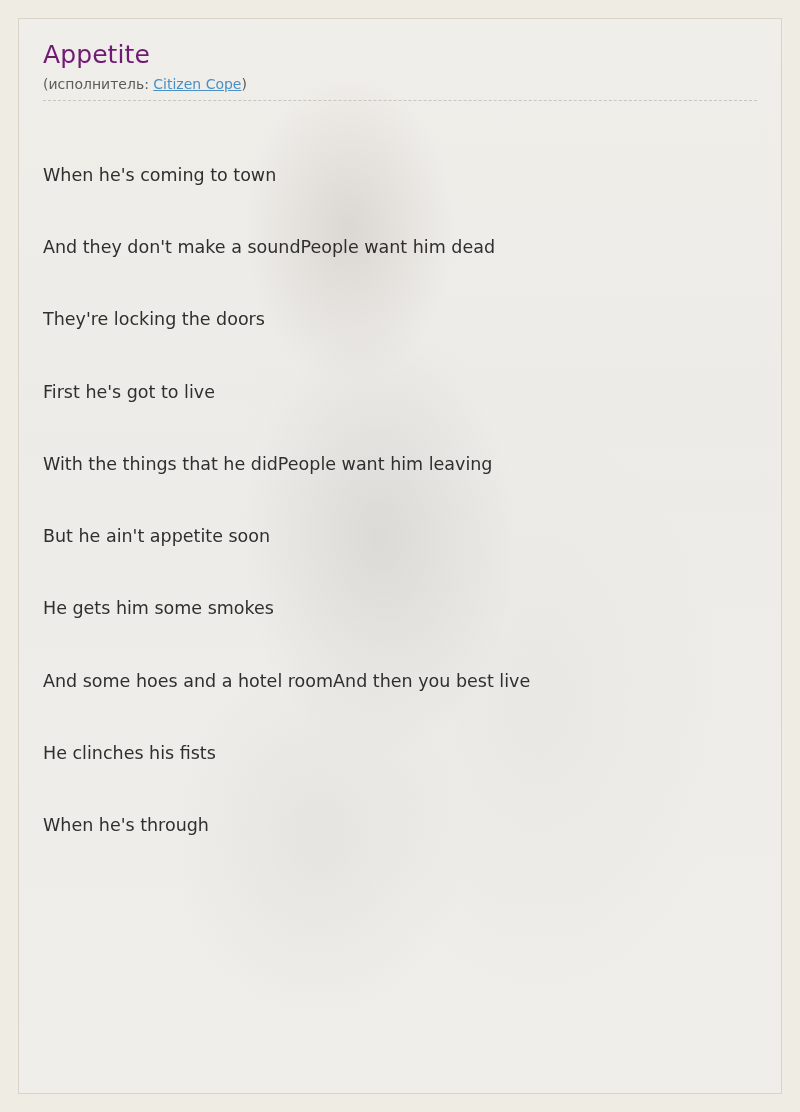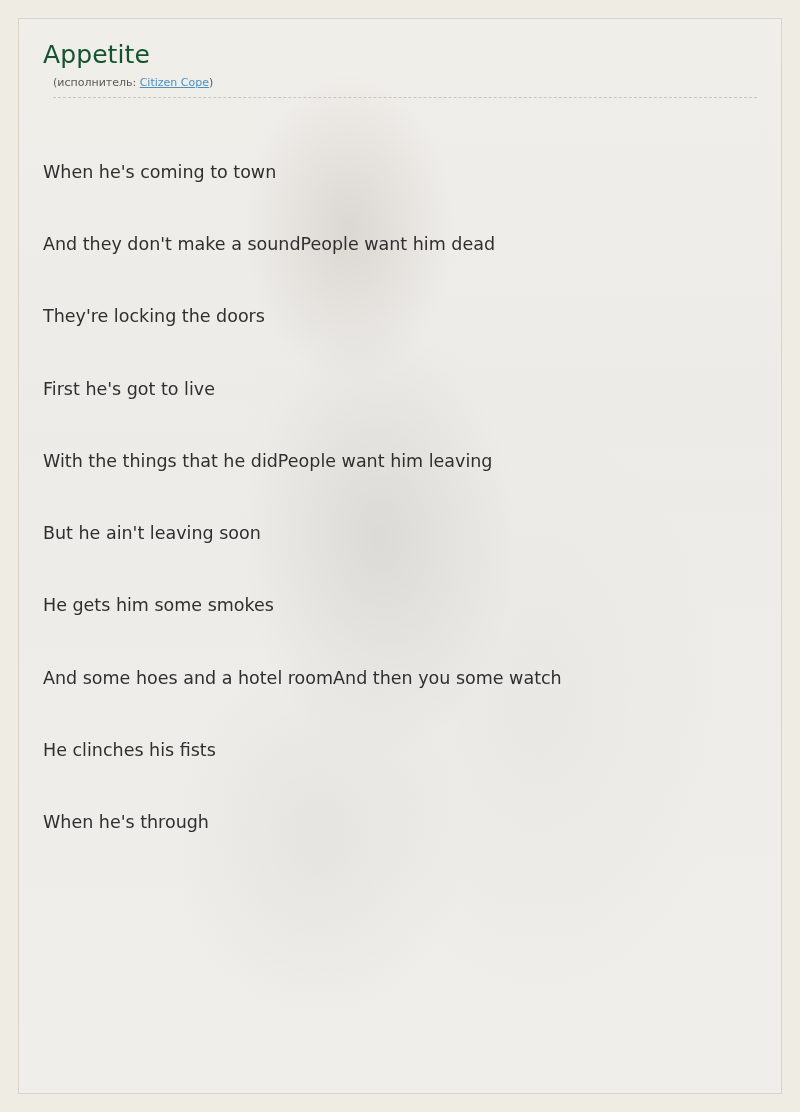--- a/index.html
+++ b/index.html
@@ -45,33 +45,32 @@
     top: 0;
     width: 100%;
     height: 100%;
     background: linear-gradient(180deg, rgba(243,241,236,0.72) 0%, rgba(241,240,236,0.68) 45%, rgba(240,239,236,0.74) 100%);
   }
   .content {
     position: relative;
     padding: 22px 24px 10px 24px;
   }
   .song-title {
-    color: #14532d;
+    color: #701a75;
     font-size: 25px;
     line-height: 1.1;
     font-weight: normal;
     margin: 0 0 7px 0;
     letter-spacing: 0.1px;
   }
   .artist-line {
-    font-size: 11px;
+    font-size: 14px;
     color: #5b5b5b;
     padding-bottom: 8px;
     border-bottom: 1px dashed #c9c6bf;
-    margin-left: 10px;
   }
   .artist-link {
     color: #4a90c4;
     text-decoration: underline;
     cursor: pointer;
   }
   .lyrics {
     margin-top: 14px;
     font-size: 17.5px;
     line-height: 24.1px;
@@ -96,23 +95,23 @@
     <div class="artist-line">
       <span>(исполнитель: </span><a class="artist-link">Citizen Cope</a><span>)</span>
     </div>
 
     <div class="lyrics">
       <div>When he's coming to town</div>
       <div>And they don't make a soundPeople want him dead</div>
       <div>They're locking the doors</div>
       <div>First he's got to live</div>
       <div>With the things that he didPeople want him leaving</div>
-      <div>But he ain't leaving soon</div>
+      <div>But he ain't appetite soon</div>
       <div>He gets him some smokes</div>
-      <div>And some hoes and a hotel roomAnd then you some watch</div>
+      <div>And some hoes and a hotel roomAnd then you best live</div>
       <div>He clinches his fists</div>
       <div>When he's through</div>
       
       
       
       
       
       
       
       

